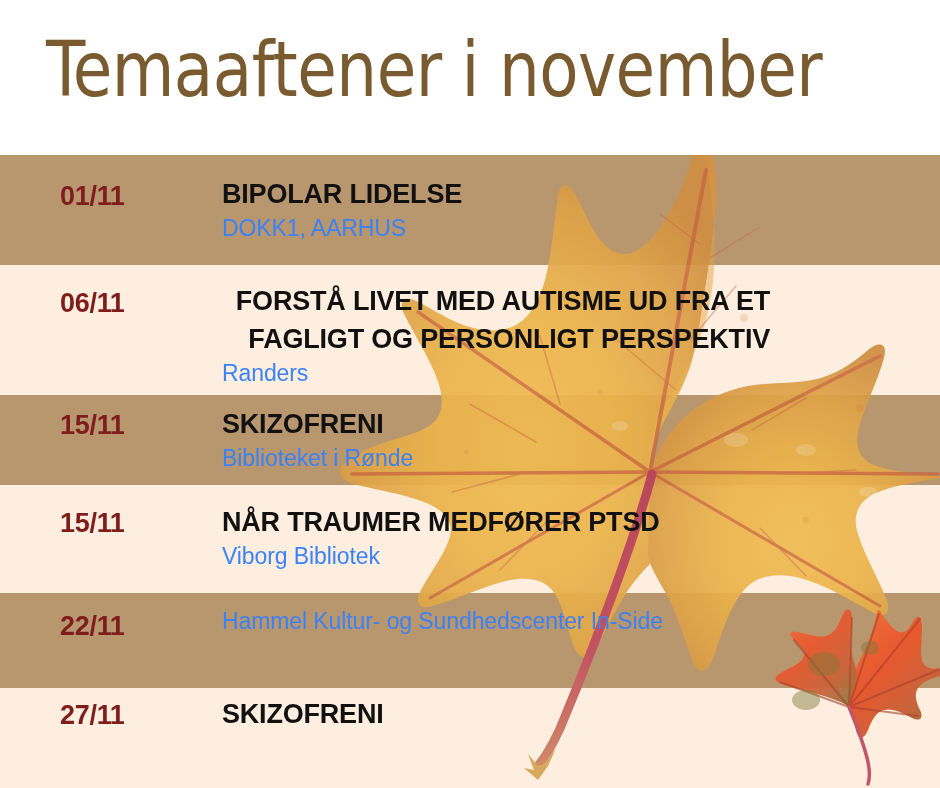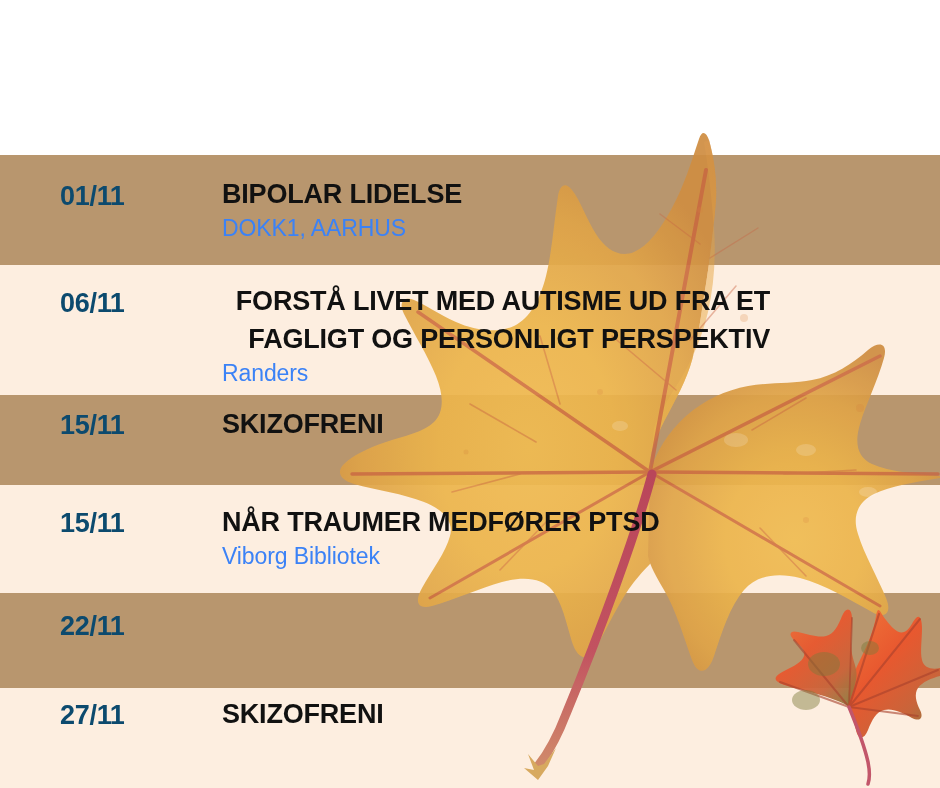--- a/index.html
+++ b/index.html
@@ -74,21 +74,21 @@
     width: 940px;
     display: block;
   }
   .event-date {
     position: absolute;
     left: 60px;
     width: 150px;
     text-align: left;
     font-size: 27px;
     font-weight: 700;
-    color: #0c4a6e;
+    color: #7f1d1d;
     letter-spacing: -0.3px;
   }
   .event-body {
     position: absolute;
     left: 222px;
     right: 10px;
   }
   .event-title {
     font-size: 27px;
     font-weight: 700;
@@ -331,20 +331,23 @@
         <g fill="#7e7a3a" opacity="0.45">
           <ellipse cx="824" cy="664" rx="16" ry="12"></ellipse>
           <ellipse cx="806" cy="700" rx="14" ry="10"></ellipse>
           <ellipse cx="870" cy="648" rx="9" ry="7"></ellipse>
         </g>
         <path d="M849 707 C856 724 864 744 868 762 C870 772 870 778 868 784" stroke="#c2566a" stroke-width="3.5" fill="none" stroke-linecap="round"></path>
       </g>
     </svg>
   </div>
 
+  <div class="title-area">
+    <div class="poster-title">Temaaftener i november</div>
+  </div>
 
   <div class="rows">
 
     <div class="event-row" id="row-0">
       <div class="event-date">01/11</div>
       <div class="event-body">
         <div class="event-title">BIPOLAR LIDELSE</div>
         <div class="event-venue">DOKK1, AARHUS</div>
       </div>
     </div>
@@ -354,34 +357,36 @@
       <div class="event-body">
         <div class="event-title centered">FORSTÅ LIVET MED AUTISME UD FRA ET FAGLIGT OG PERSONLIGT PERSPEKTIV</div>
         <div class="event-venue">Randers</div>
       </div>
     </div>
 
     <div class="event-row" id="row-2">
       <div class="event-date">15/11</div>
       <div class="event-body">
         <div class="event-title">SKIZOFRENI</div>
+        <div class="event-venue">Biblioteket i Rønde</div>
       </div>
     </div>
 
     <div class="event-row" id="row-3">
       <div class="event-date">15/11</div>
       <div class="event-body">
         <div class="event-title">NÅR TRAUMER MEDFØRER PTSD</div>
         <div class="event-venue">Viborg Bibliotek</div>
       </div>
     </div>
 
     <div class="event-row" id="row-4">
       <div class="event-date">22/11</div>
       <div class="event-body">
+        <div class="event-venue">Hammel Kultur- og Sundhedscenter In-Side</div>
       </div>
     </div>
 
     <div class="event-row" id="row-5">
       <div class="event-date">27/11</div>
       <div class="event-body">
         <div class="event-title">SKIZOFRENI</div>
       </div>
     </div>
 

